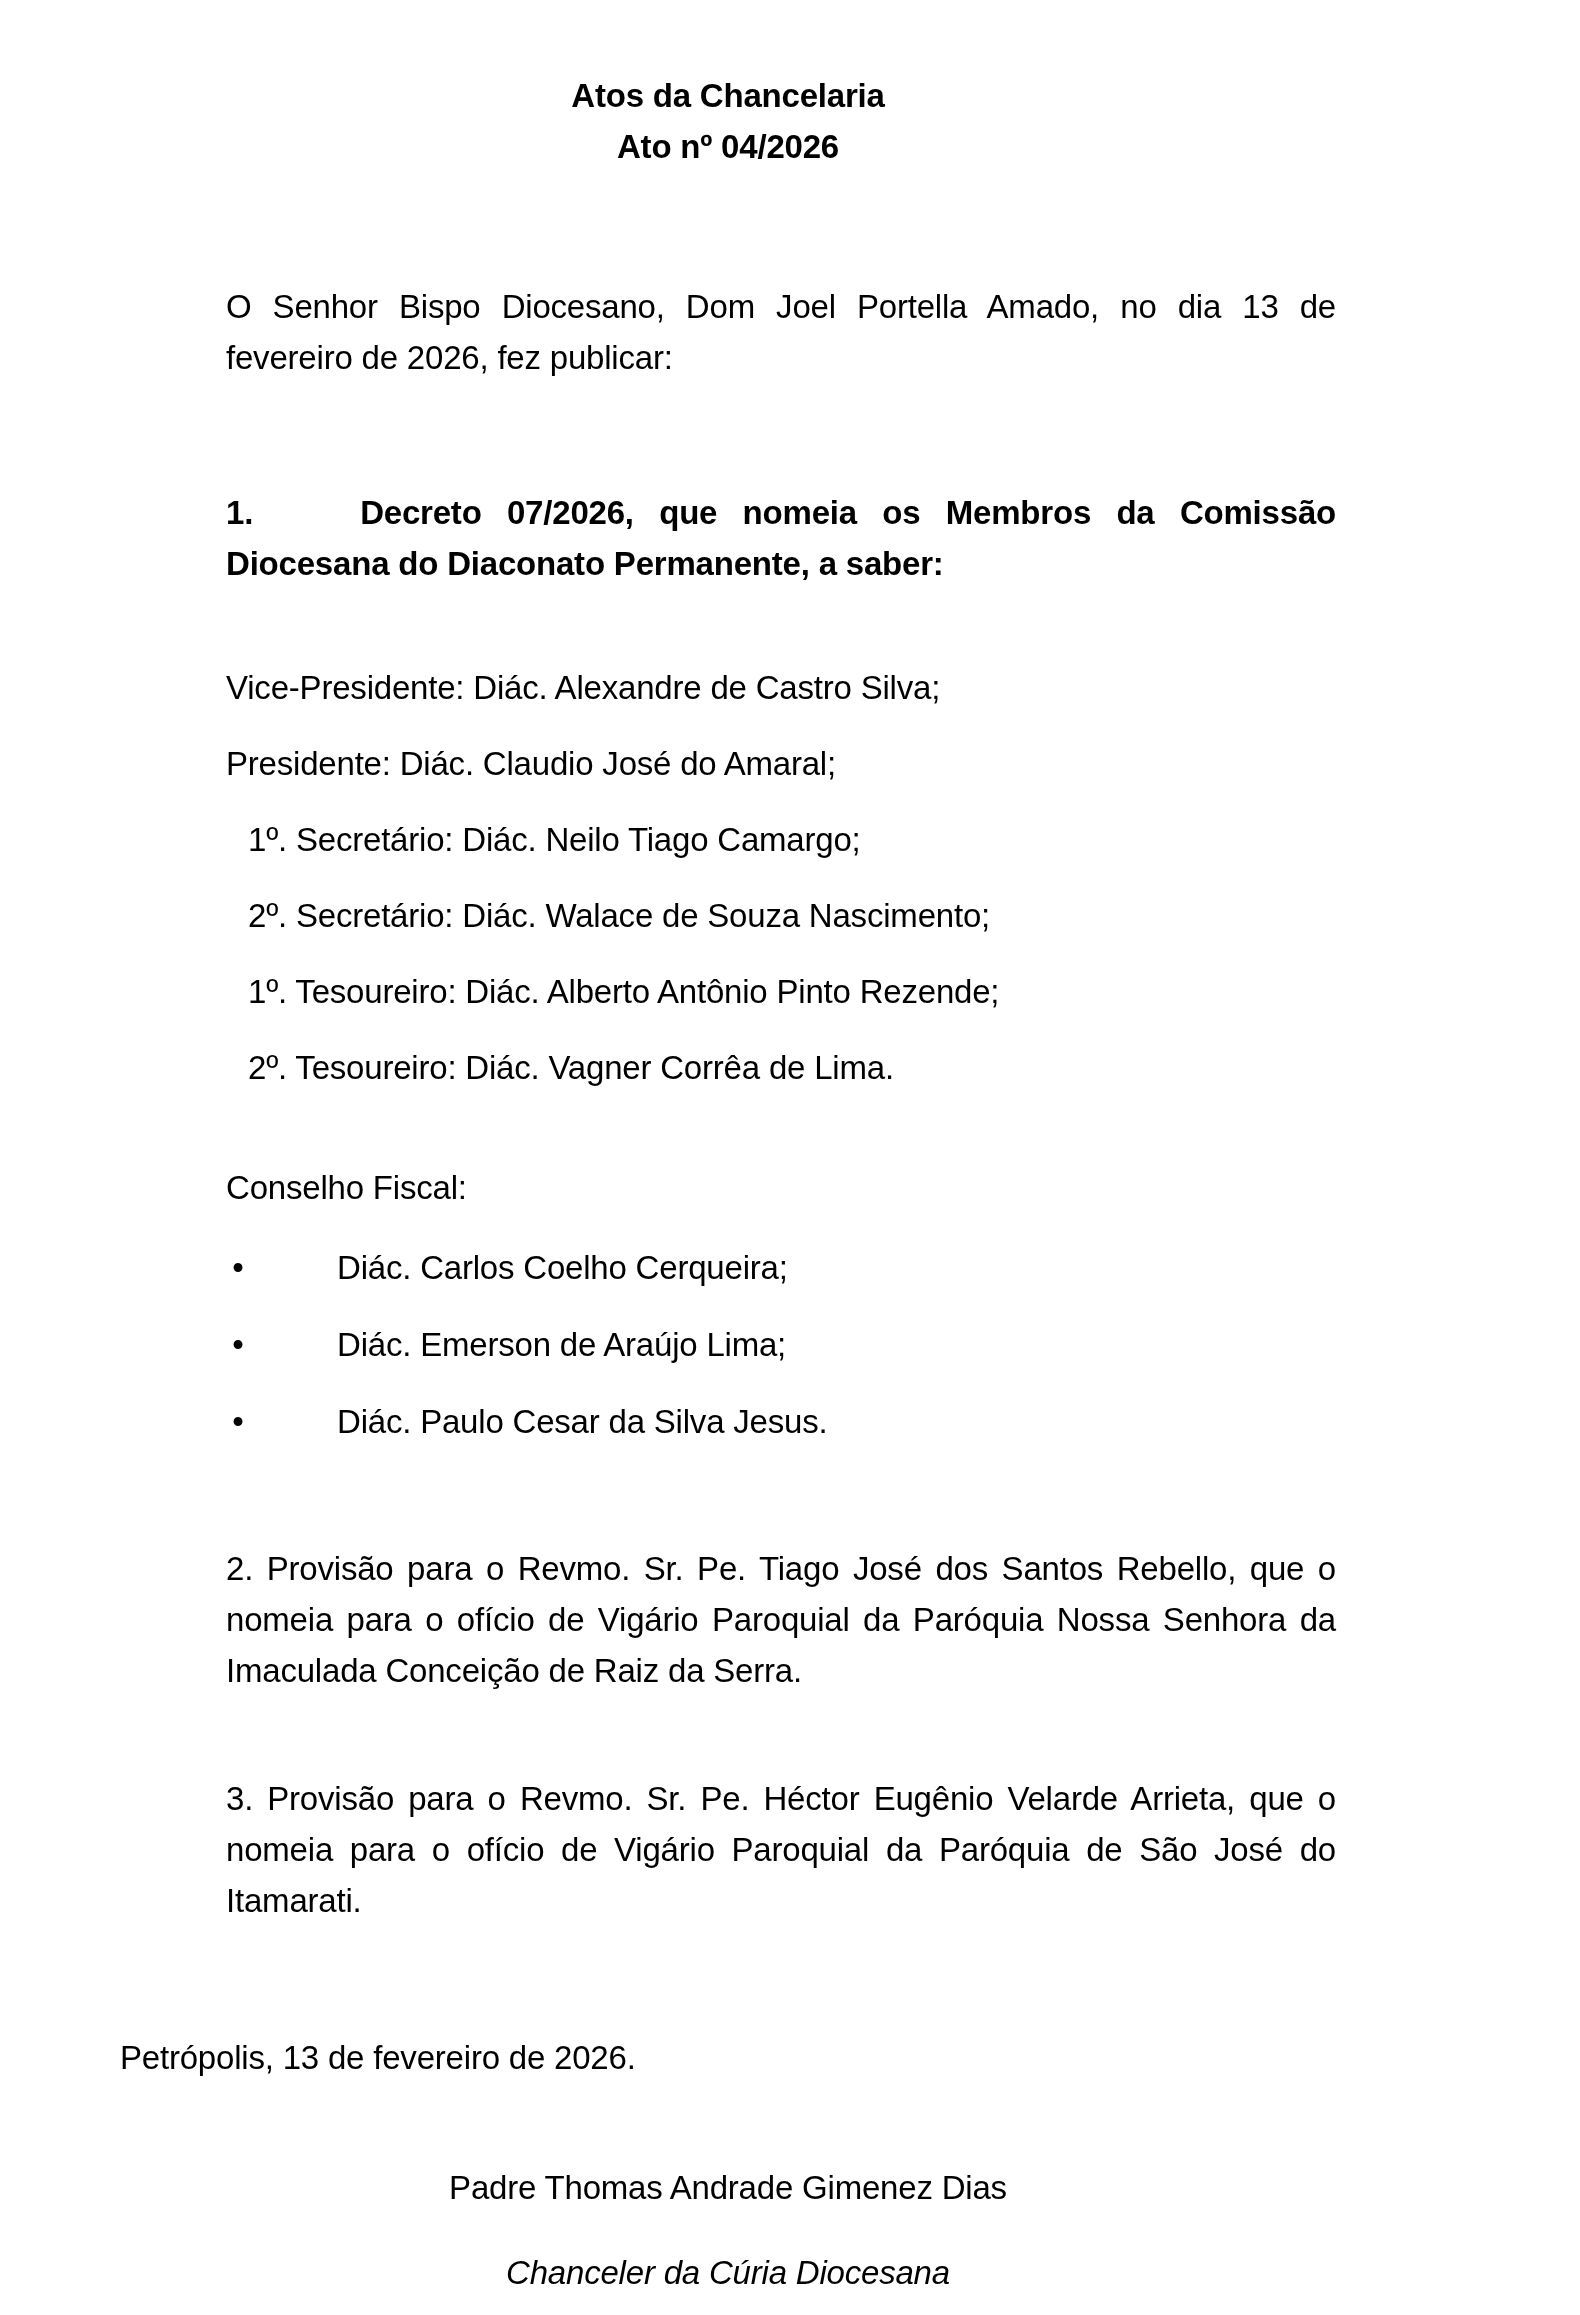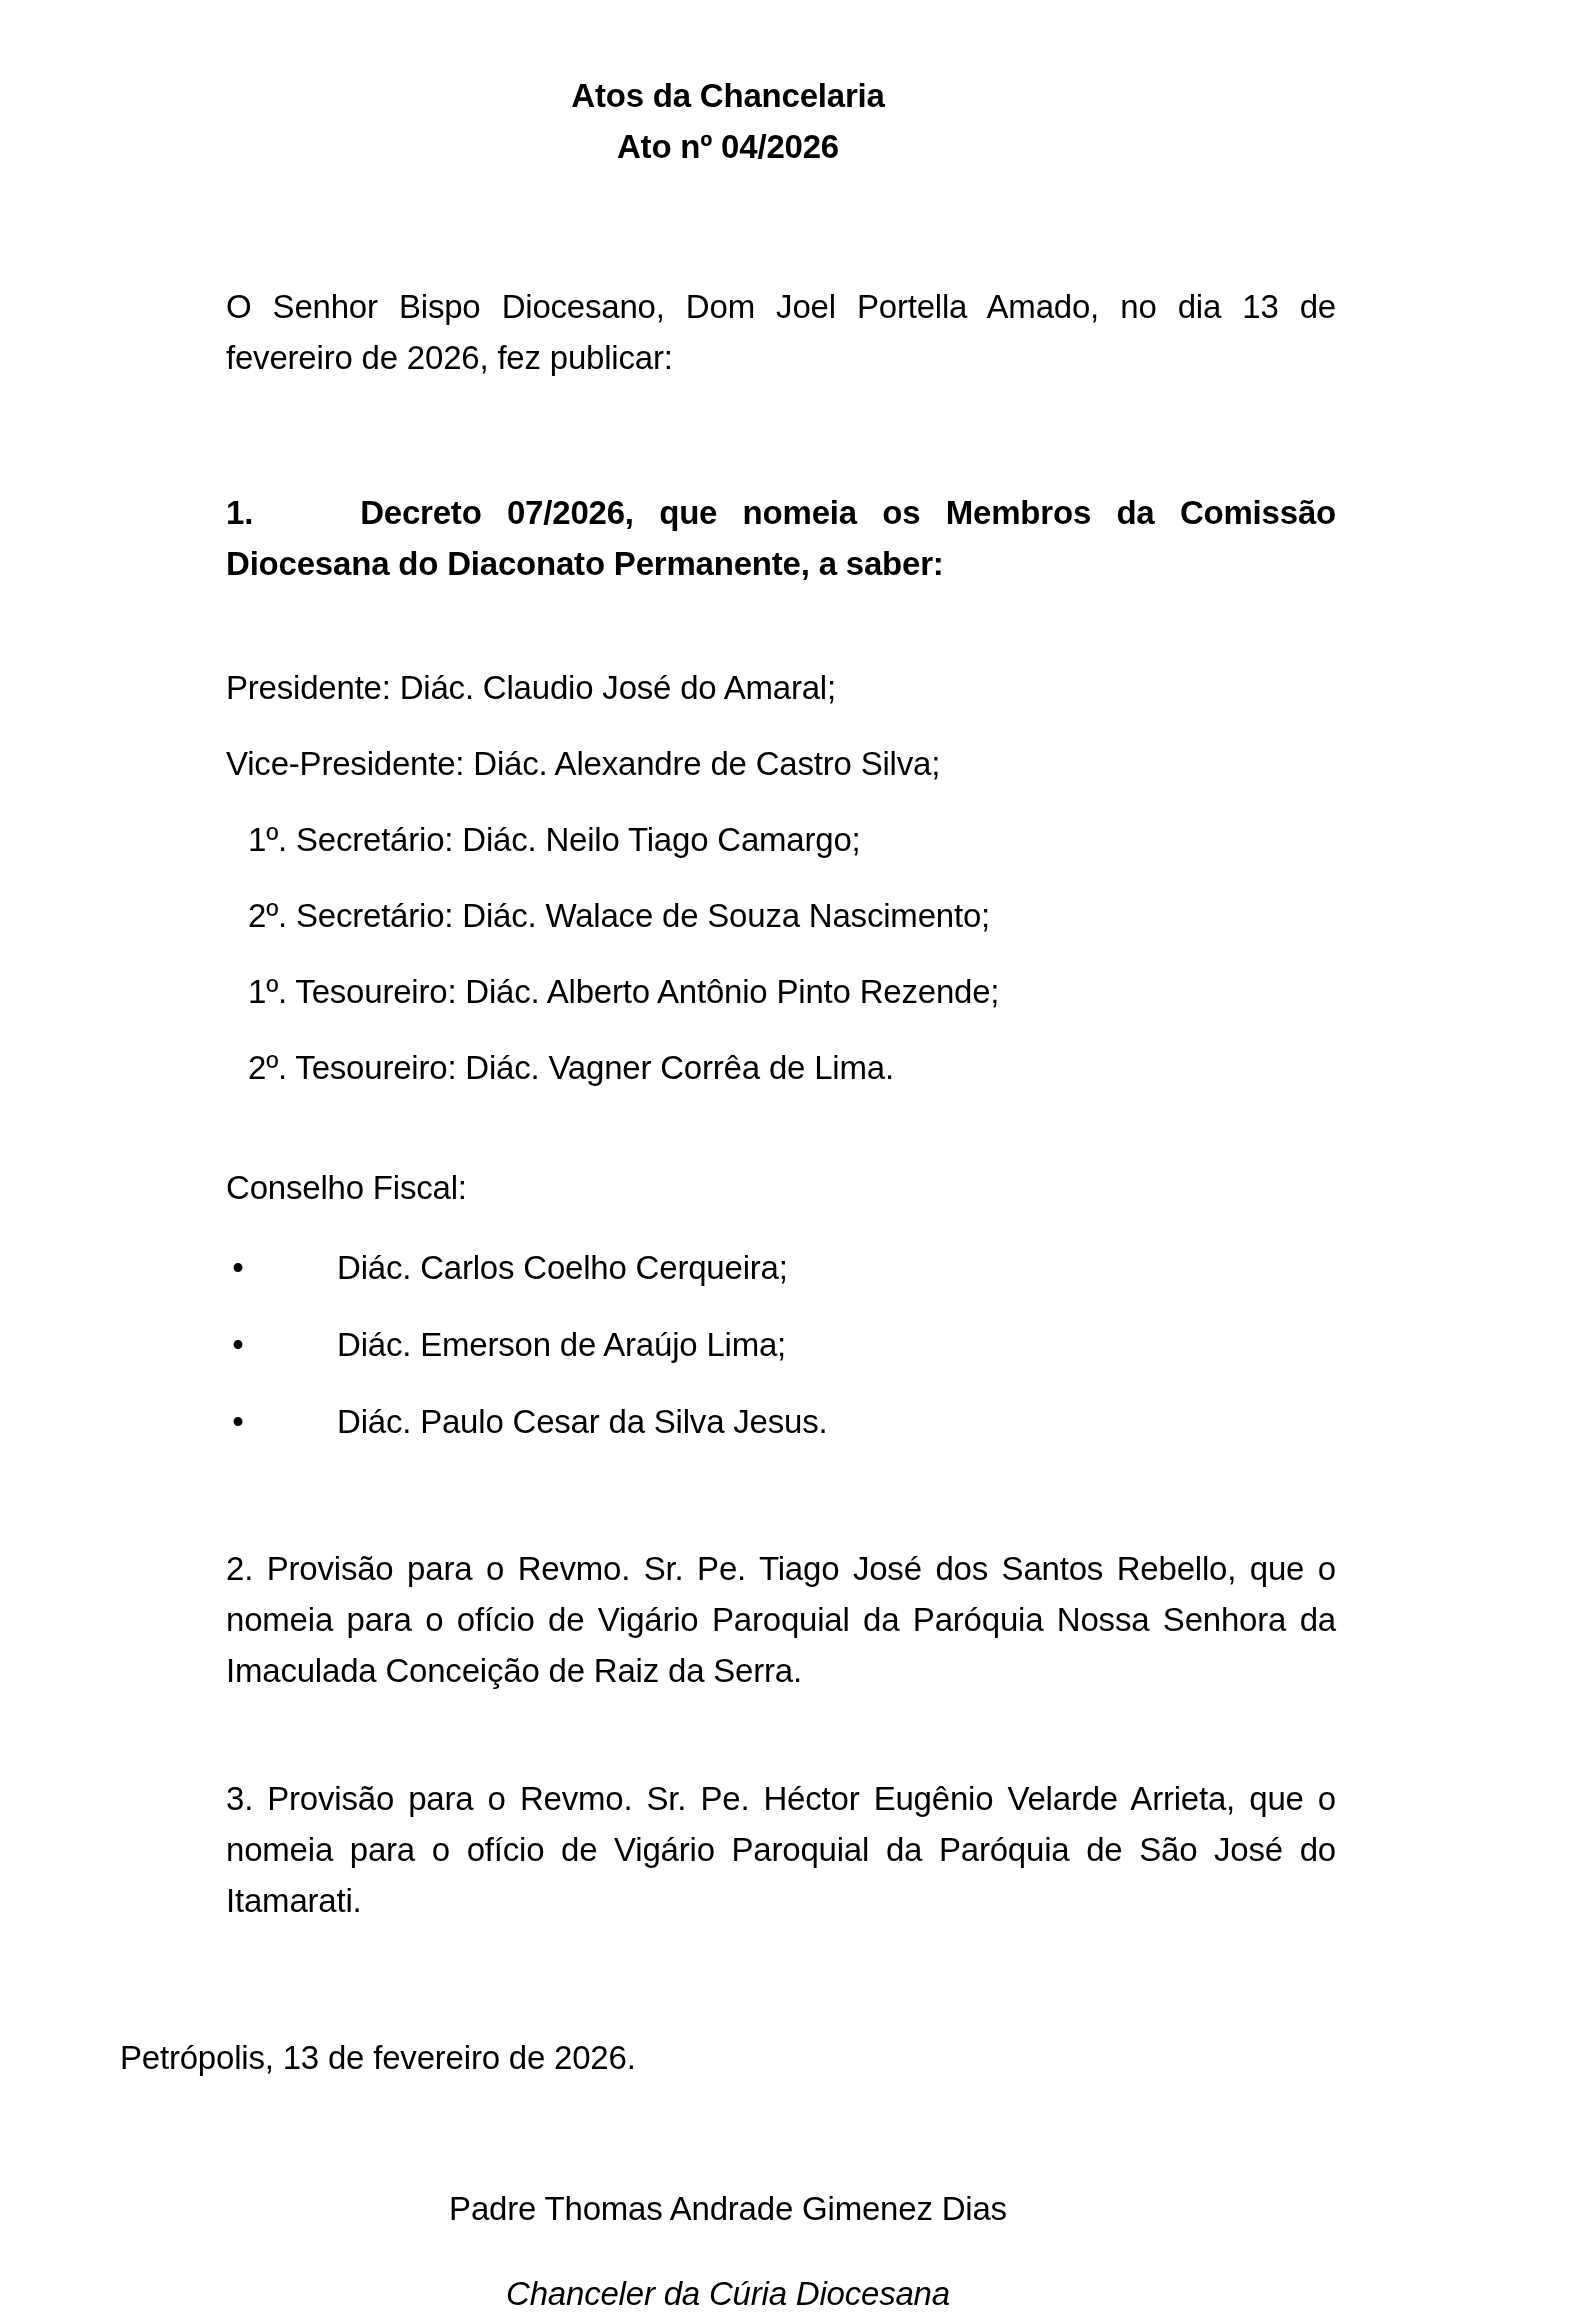--- a/index.html
+++ b/index.html
@@ -61,21 +61,21 @@
     box-sizing: border-box;
   }
   .bullet-item .btext { flex: 1 1 auto; }
   .bullet-item.last { margin-bottom: 96px; }
 
   .provision2 { margin-bottom: 77px; }
   .provision3 { margin-bottom: 106px; }
 
   .place-date {
     margin-left: 0;
-    margin-bottom: 100px;
+    margin-bottom: 79px;
   }
 
   .sig-name {
     text-align: center;
     font-weight: normal;
     margin-bottom: 34px;
   }
   .sig-role {
     text-align: center;
     font-style: italic;
@@ -88,23 +88,23 @@
 <div class="page">
 
   <p class="title">Atos da Chancelaria</p>
 
   <p class="subtitle">Ato nº 04/2026</p>
 
   <p class="body justify intro">O Senhor Bispo Diocesano, Dom Joel Portella Amado, no dia 13 de fevereiro de 2026, fez publicar:</p>
 
   <p class="body justify decree-para"><span>1.</span><span class="tab"></span><span>Decreto 07/2026, que nomeia os Membros da Comissão Diocesana do Diaconato Permanente, a saber:</span></p>
 
+  <p class="body role">Vice-Presidente: Diác. Alexandre de Castro Silva;</p>
+
   <p class="body role">Presidente: Diác. Claudio José do Amaral;</p>
-
-  <p class="body role">Vice-Presidente: Diác. Alexandre de Castro Silva;</p>
 
   <p class="body role indented">1º. Secretário: Diác. Neilo Tiago Camargo;</p>
 
   <p class="body role indented">2º. Secretário: Diác. Walace de Souza Nascimento;</p>
 
   <p class="body role indented">1º. Tesoureiro: Diác. Alberto Antônio Pinto Rezende;</p>
 
   <p class="body role indented last">2º. Tesoureiro: Diác. Vagner Corrêa de Lima.</p>
 
   <p class="body council-heading">Conselho Fiscal:</p>

